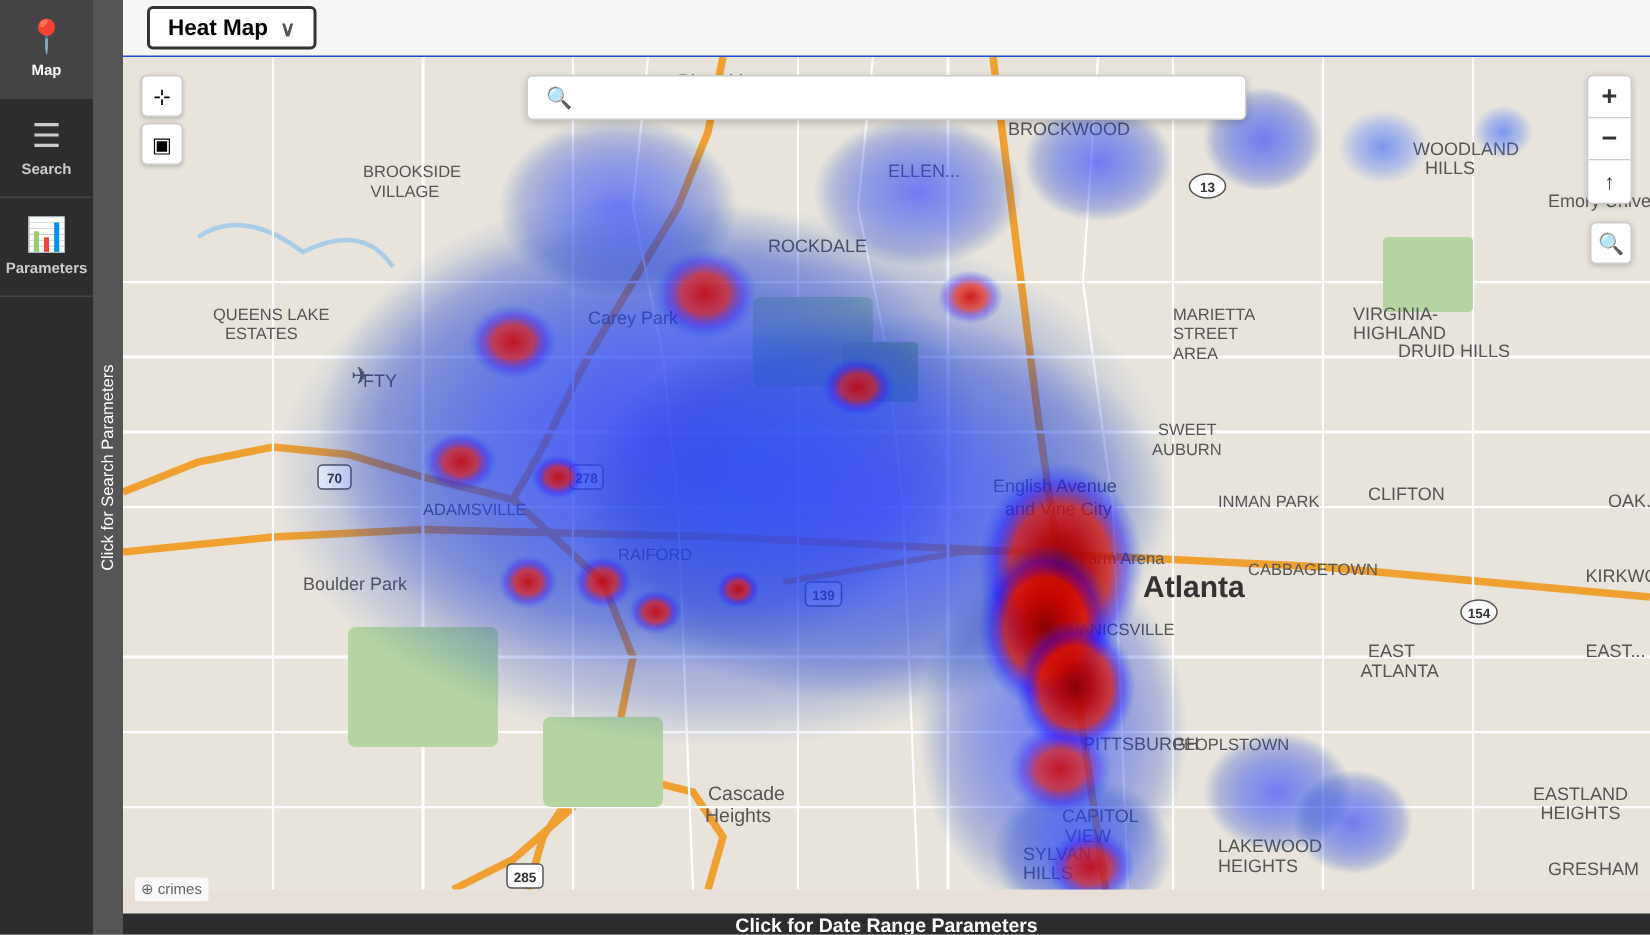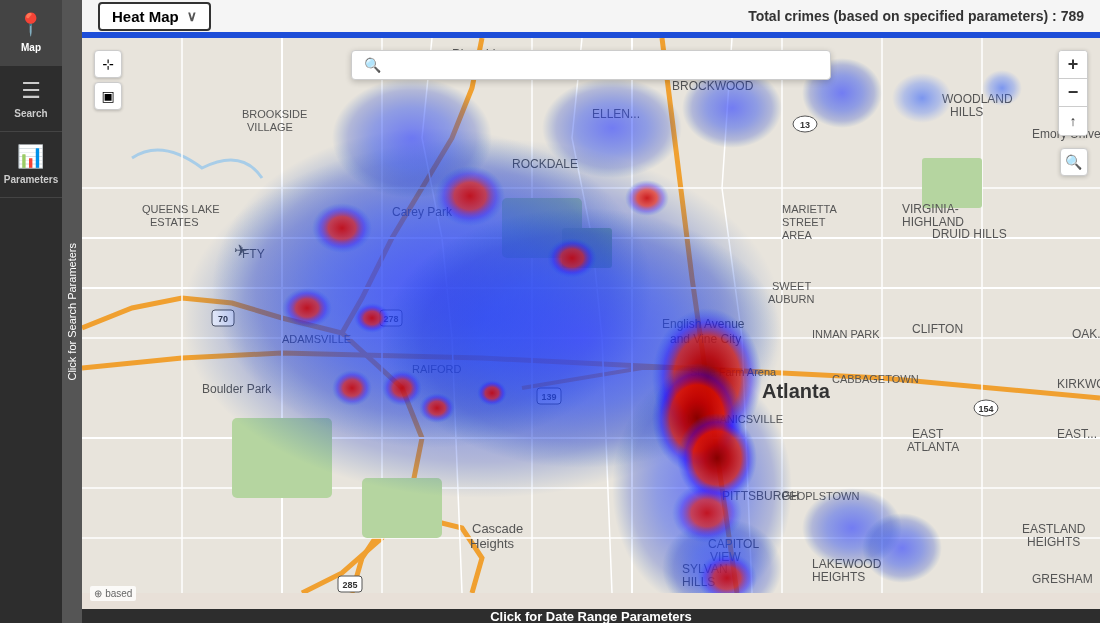--- a/index.html
+++ b/index.html
@@ -80,21 +80,21 @@
     }
 
     
     .top-bar {
       height: 38px;
       background: #f5f5f5;
       display: flex;
       align-items: center;
       justify-content: space-between;
       padding: 0 16px;
-      border-bottom: 6px solid #1d4ed8;
+      border-bottom: 1px solid #1d4ed8;
       flex-shrink: 0;
       z-index: 20;
     }
     .heat-map-selector {
       display: flex;
       align-items: center;
       border: 2px solid #333;
       border-radius: 4px;
       padding: 4px 12px;
       background: #fff;
@@ -313,21 +313,20 @@
     <div class="side-panel-text">Click for Search Parameters</div>
   </div>
 
   <div class="content-area">
 
     <div class="top-bar">
       <div class="heat-map-selector">
         <span>Heat Map</span>
         <span class="dropdown-arrow">∨</span>
       </div>
-      <div class="total-crimes"><span>Total crimes (based on specified parameters) : </span><span style="font-weight: bold;">789</span></div>
     </div>
 
     <div class="map-container">
 
       <svg class="map-bg" viewBox="0 0 1018 555" preserveAspectRatio="xMidYMid slice">
 
         <rect width="1018" height="555" fill="#e8e4dc"></rect>
 
         <path d="M 50 120 Q 80 100 120 130 Q 160 110 180 140" stroke="#a8cde8" stroke-width="3" fill="none"></path>
 
@@ -545,21 +544,21 @@
 
       <div class="map-controls">
         <div class="map-control-btn">+</div>
         <div class="map-control-btn">−</div>
         <div class="map-control-btn" style="font-size:14px;">↑</div>
       </div>
 
       <div class="map-control-btn-search">🔍</div>
 
       <div class="map-watermark">
-        <span class="mapbox-logo">⊕ based</span>
+        <span class="mapbox-logo">⊕ crimes</span>
       </div>
     </div>
 
     <div class="bottom-bar">
       <span class="bottom-bar-text">Click for Date Range Parameters</span>
     </div>
   </div>
 </div>
 
 </body></html>

